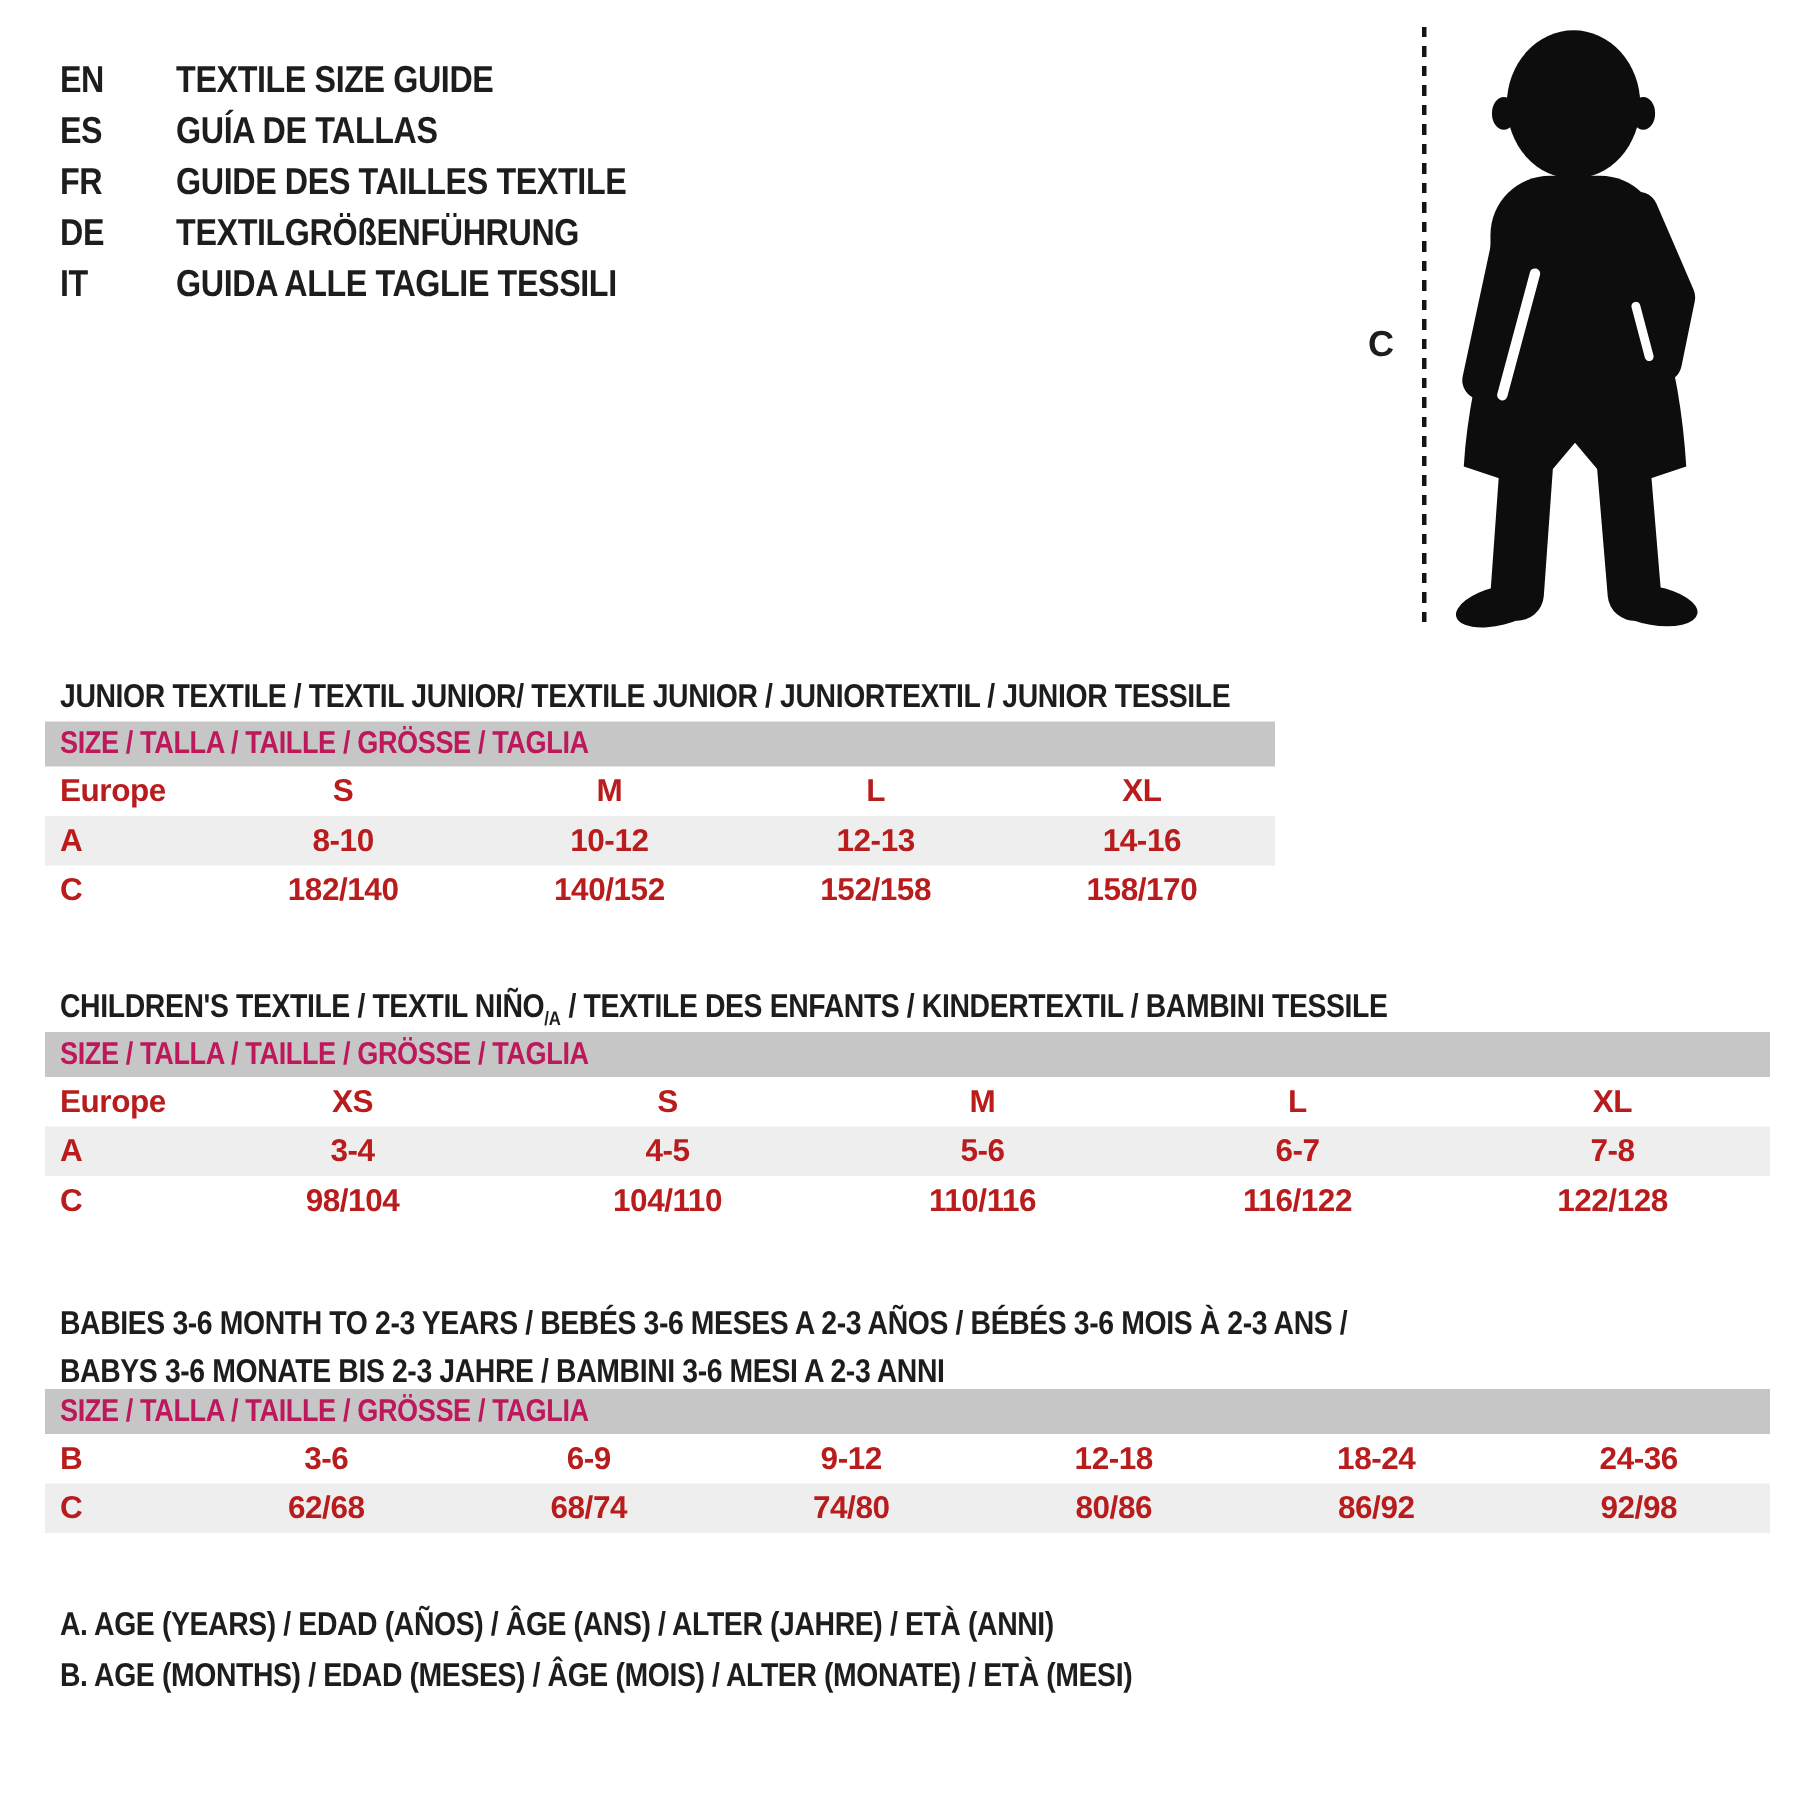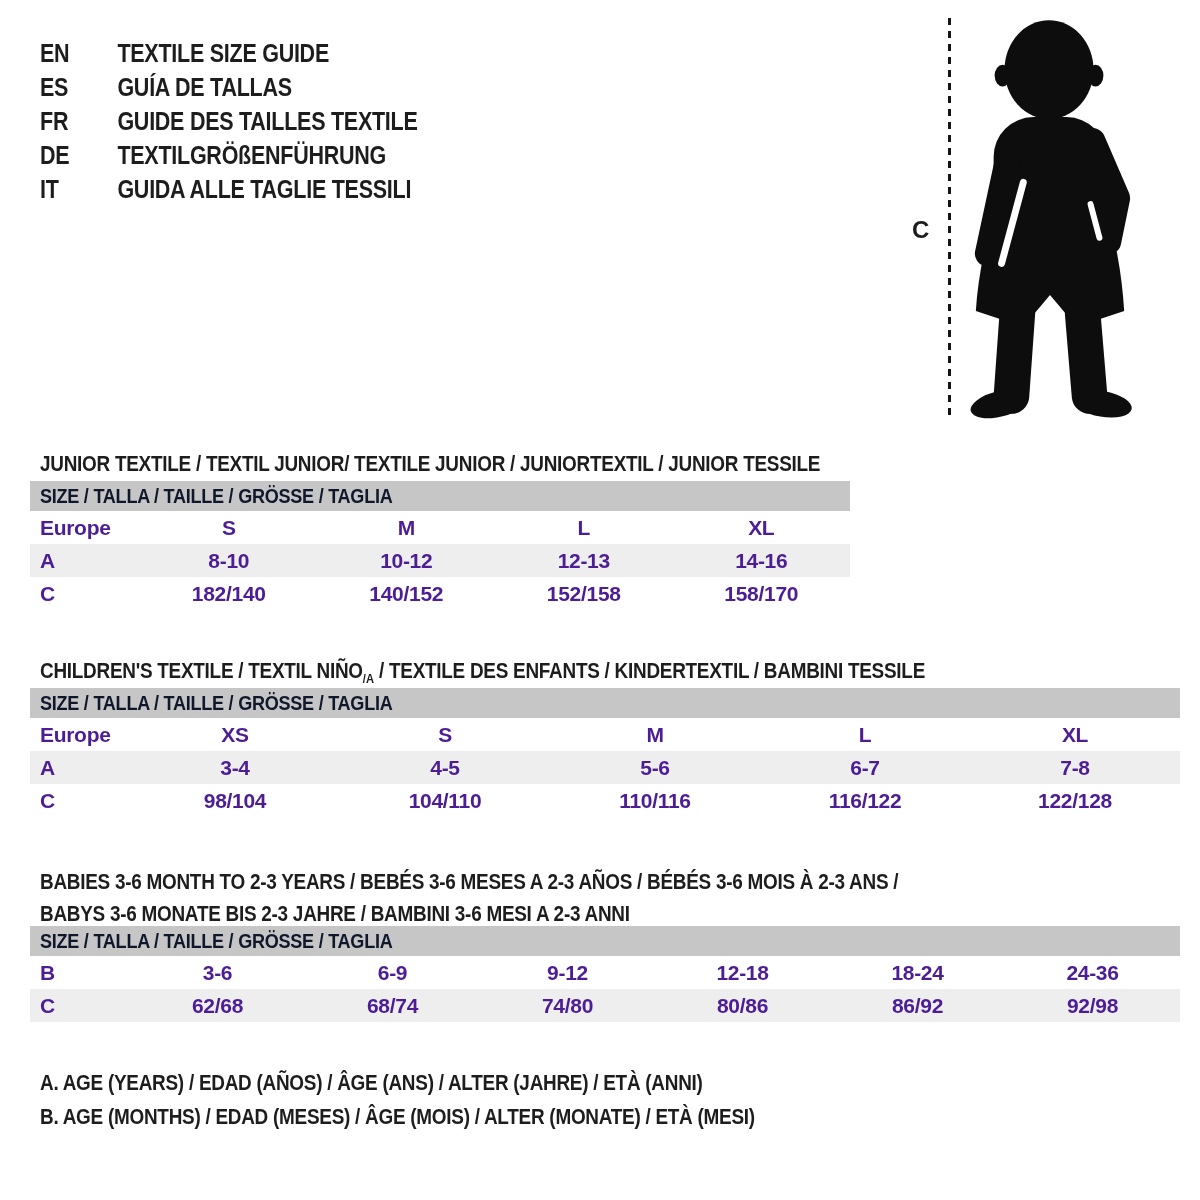--- a/index.html
+++ b/index.html
@@ -29,23 +29,23 @@
   #children-heading{top:640px;}
   #babies-heading{top:848px;line-height:32px;}
   .sub{font-size:13px;vertical-align:-5px;letter-spacing:0;}
   
   .table{position:absolute;left:30px;}
   #junior-table{top:481px;width:820px;}
   #children-table{top:688px;width:1150px;}
   #babies-table{top:926px;width:1150px;}
   .size-bar{
     height:30px;background:#c6c6c6;display:flex;align-items:center;
-    padding-left:10px;font-size:21px;color:#0f172a;
+    padding-left:10px;font-size:21px;color:#be185d;
   }
-  .trow{display:grid;height:33px;align-items:center;font-weight:700;font-size:21px;color:#4c1d95;}
+  .trow{display:grid;height:33px;align-items:center;font-weight:700;font-size:21px;color:#b91c1c;}
   .trow.shaded{background:#eeeeee;}
   .tlabel{padding-left:10px;text-align:left;letter-spacing:-0.3px;}
   .tcell{text-align:center;letter-spacing:-0.3px;}
   .cols-4{grid-template-columns:110px repeat(4,1fr);}
   .cols-5{grid-template-columns:100px repeat(5,1fr);}
   .cols-6{grid-template-columns:100px repeat(6,1fr);}
   
   .legend{position:absolute;left:40px;top:1070px;}
   .legend-line{height:34px;font-size:22px;}
 </style>

